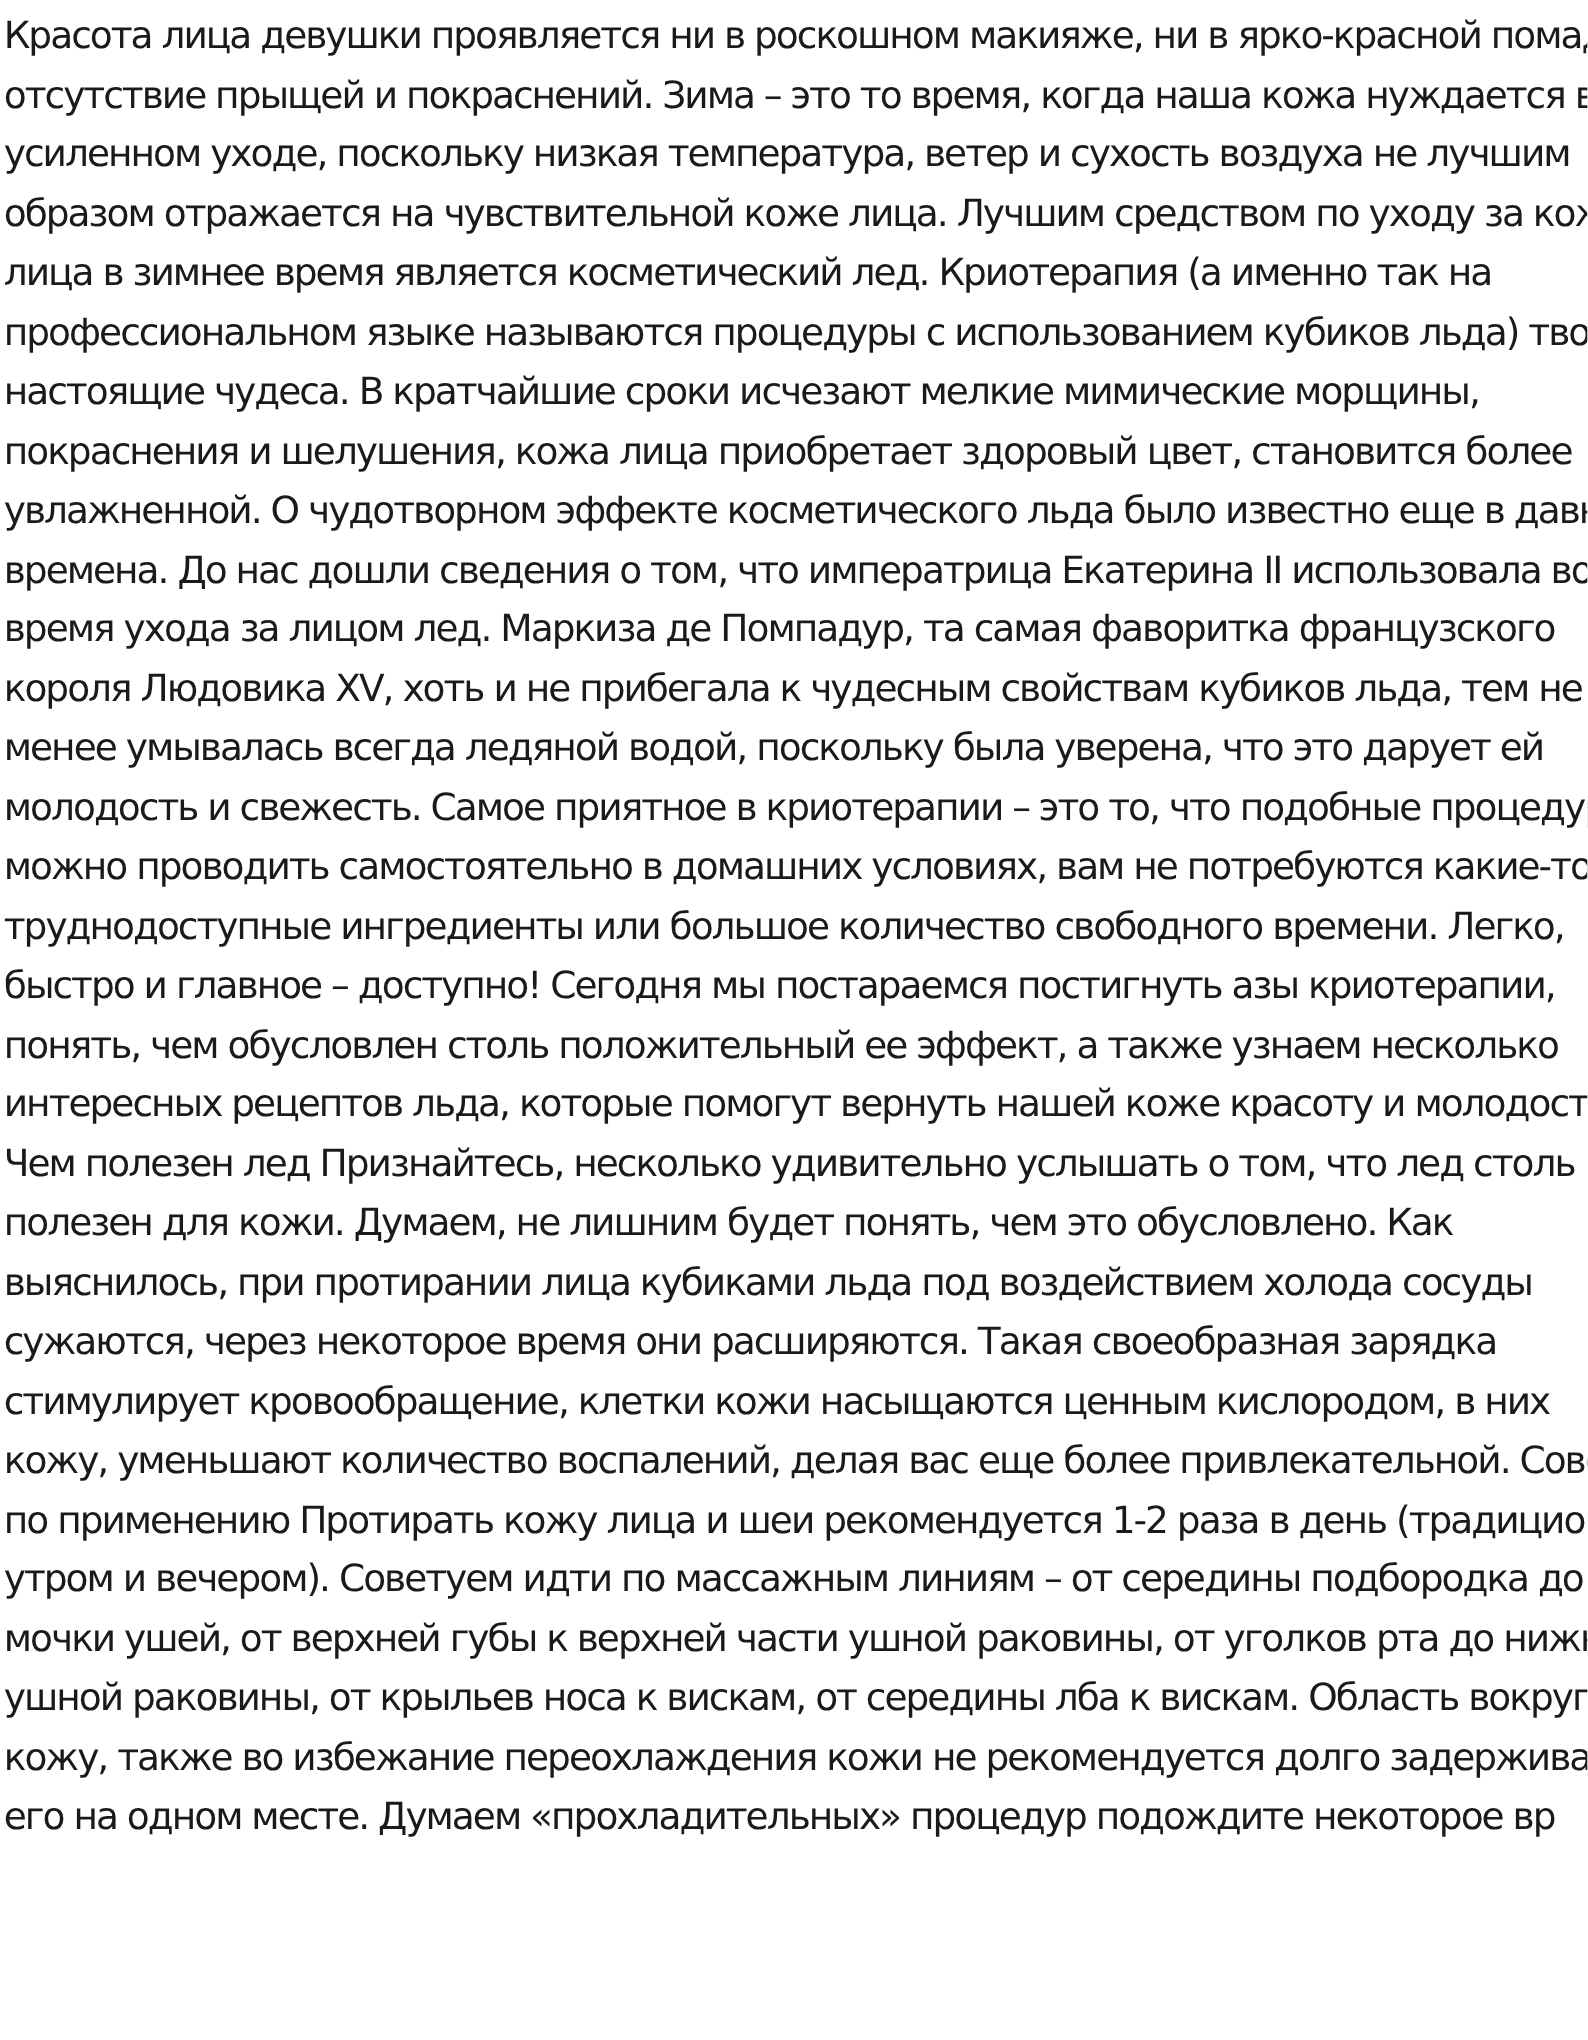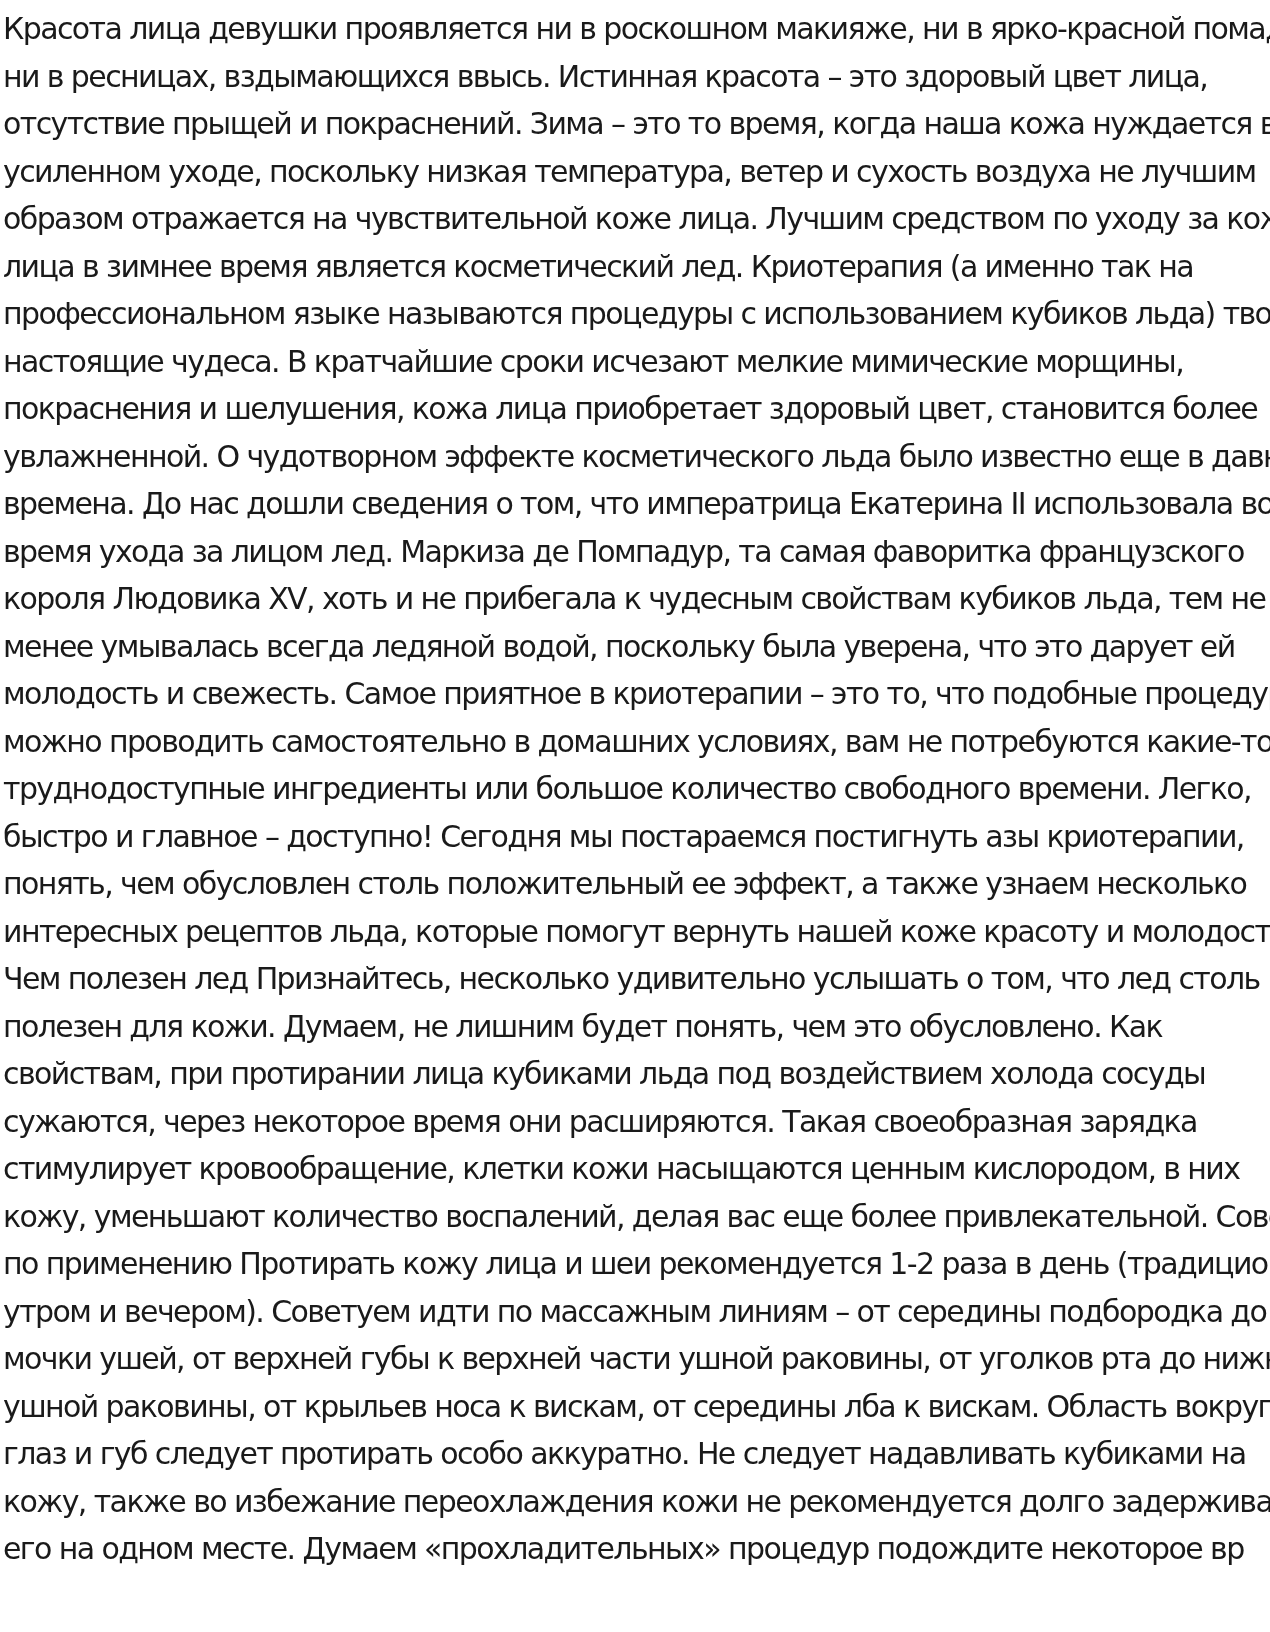--- a/index.html
+++ b/index.html
@@ -26,45 +26,43 @@
   .line {
     white-space: nowrap;
     overflow: hidden;
   }
 </style>
 </head>
 <body>
 
 <div class="text-block" style="color: rgb(26, 26, 26); background: rgb(255, 255, 255);">
     <div class="line">Красота лица девушки проявляется ни в роскошном макияже, ни в ярко-красной помаде,</div>
-    <div class="line">ни в ресницах, вздымающихся ввысь. Истинная красота – это здоровый цвет лица,</div>
     <div class="line">отсутствие прыщей и покраснений. Зима – это то время, когда наша кожа нуждается в</div>
     <div class="line">усиленном уходе, поскольку низкая температура, ветер и сухость воздуха не лучшим</div>
     <div class="line">образом отражается на чувствительной коже лица. Лучшим средством по уходу за кожей</div>
     <div class="line">лица в зимнее время является косметический лед. Криотерапия (а именно так на</div>
     <div class="line">профессиональном языке называются процедуры с использованием кубиков льда) творит</div>
     <div class="line">настоящие чудеса. В кратчайшие сроки исчезают мелкие мимические морщины,</div>
     <div class="line">покраснения и шелушения, кожа лица приобретает здоровый цвет, становится более</div>
     <div class="line">увлажненной. О чудотворном эффекте косметического льда было известно еще в давние</div>
     <div class="line">времена. До нас дошли сведения о том, что императрица Екатерина II использовала во</div>
     <div class="line">время ухода за лицом лед. Маркиза де Помпадур, та самая фаворитка французского</div>
     <div class="line">короля Людовика XV, хоть и не прибегала к чудесным свойствам кубиков льда, тем не</div>
     <div class="line">менее умывалась всегда ледяной водой, поскольку была уверена, что это дарует ей</div>
     <div class="line">молодость и свежесть. Самое приятное в криотерапии – это то, что подобные процедуры</div>
     <div class="line">можно проводить самостоятельно в домашних условиях, вам не потребуются какие-то</div>
     <div class="line">труднодоступные ингредиенты или большое количество свободного времени. Легко,</div>
     <div class="line">быстро и главное – доступно! Сегодня мы постараемся постигнуть азы криотерапии,</div>
     <div class="line">понять, чем обусловлен столь положительный ее эффект, а также узнаем несколько</div>
     <div class="line">интересных рецептов льда, которые помогут вернуть нашей коже красоту и молодость.</div>
     <div class="line">Чем полезен лед Признайтесь, несколько удивительно услышать о том, что лед столь</div>
     <div class="line">полезен для кожи. Думаем, не лишним будет понять, чем это обусловлено. Как</div>
-    <div class="line">свойствам, при протирании лица кубиками льда под воздействием холода сосуды</div>
+    <div class="line">выяснилось, при протирании лица кубиками льда под воздействием холода сосуды</div>
     <div class="line">сужаются, через некоторое время они расширяются. Такая своеобразная зарядка</div>
     <div class="line">стимулирует кровообращение, клетки кожи насыщаются ценным кислородом, в них</div>
     <div class="line">кожу, уменьшают количество воспалений, делая вас еще более привлекательной. Советы</div>
     <div class="line">по применению Протирать кожу лица и шеи рекомендуется 1-2 раза в день (традиционно</div>
     <div class="line">утром и вечером). Советуем идти по массажным линиям – от середины подбородка до</div>
     <div class="line">мочки ушей, от верхней губы к верхней части ушной раковины, от уголков рта до нижней</div>
     <div class="line">ушной раковины, от крыльев носа к вискам, от середины лба к вискам. Область вокруг</div>
-    <div class="line">глаз и губ следует протирать особо аккуратно. Не следует надавливать кубиками на</div>
     <div class="line">кожу, также во избежание переохлаждения кожи не рекомендуется долго задерживать</div>
     <div class="line">его на одном месте. Думаем «прохладительных» процедур подождите некоторое вр</div>
   </div>
 
 </body></html>

